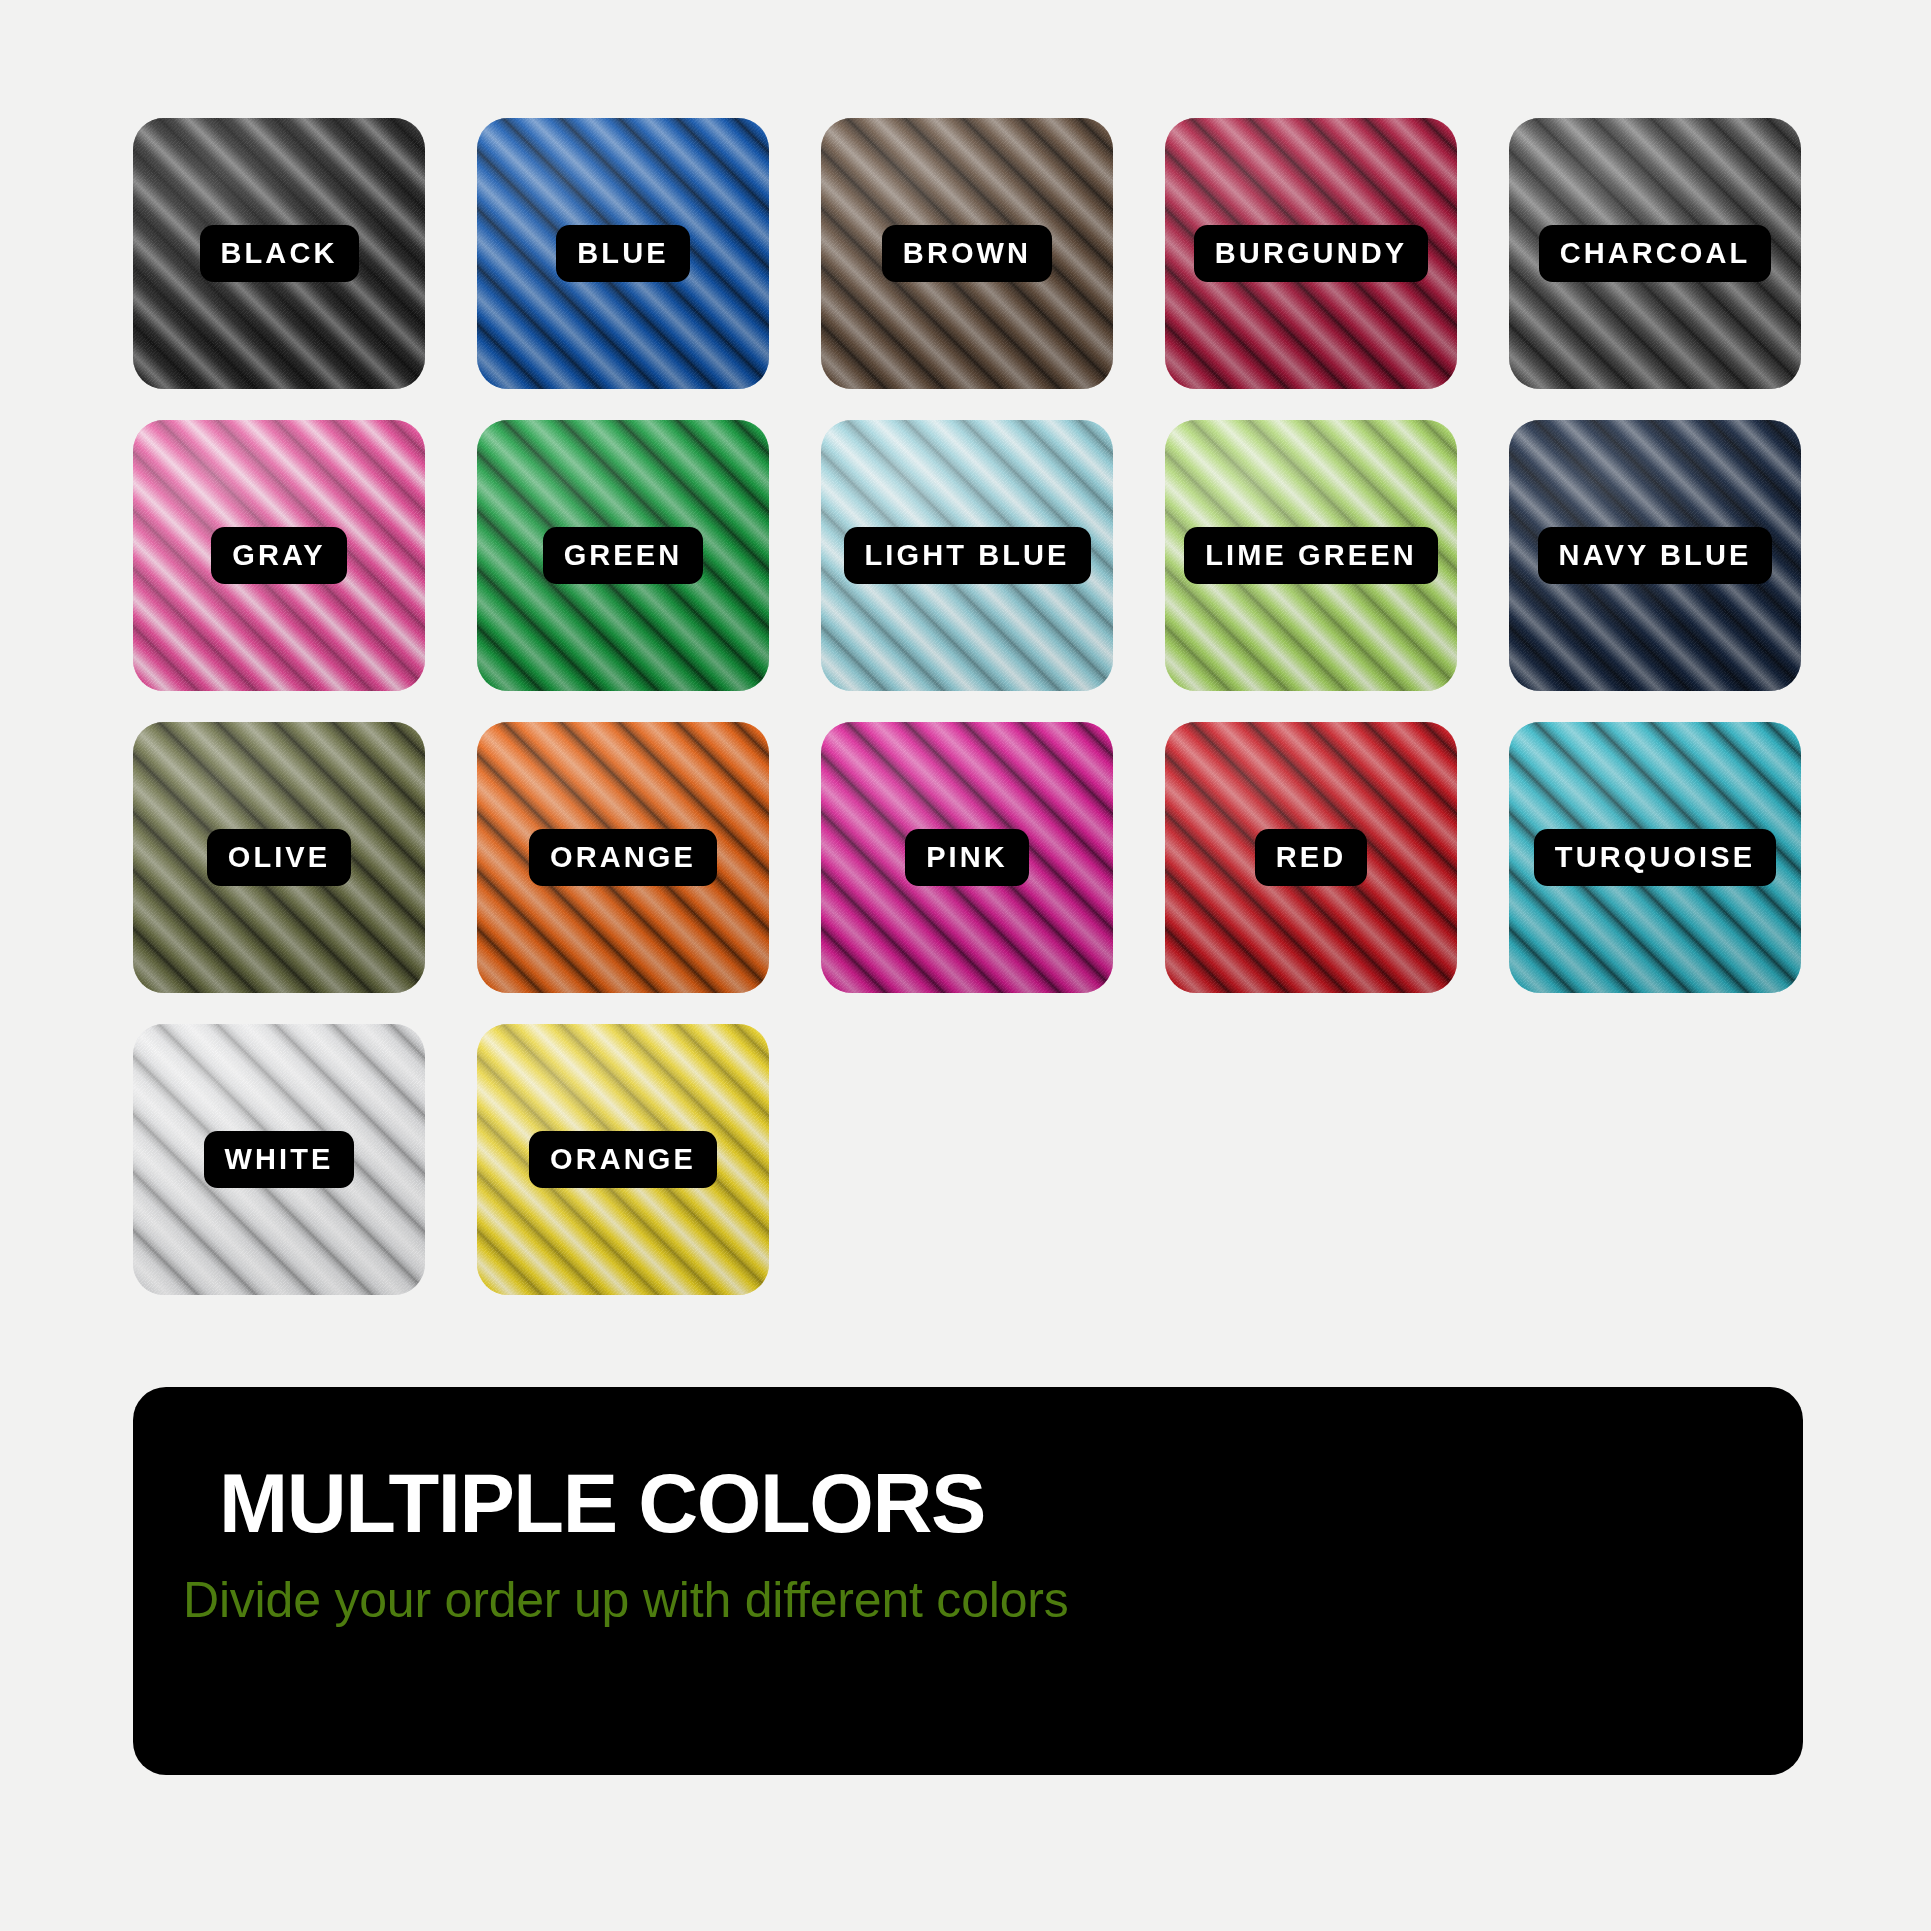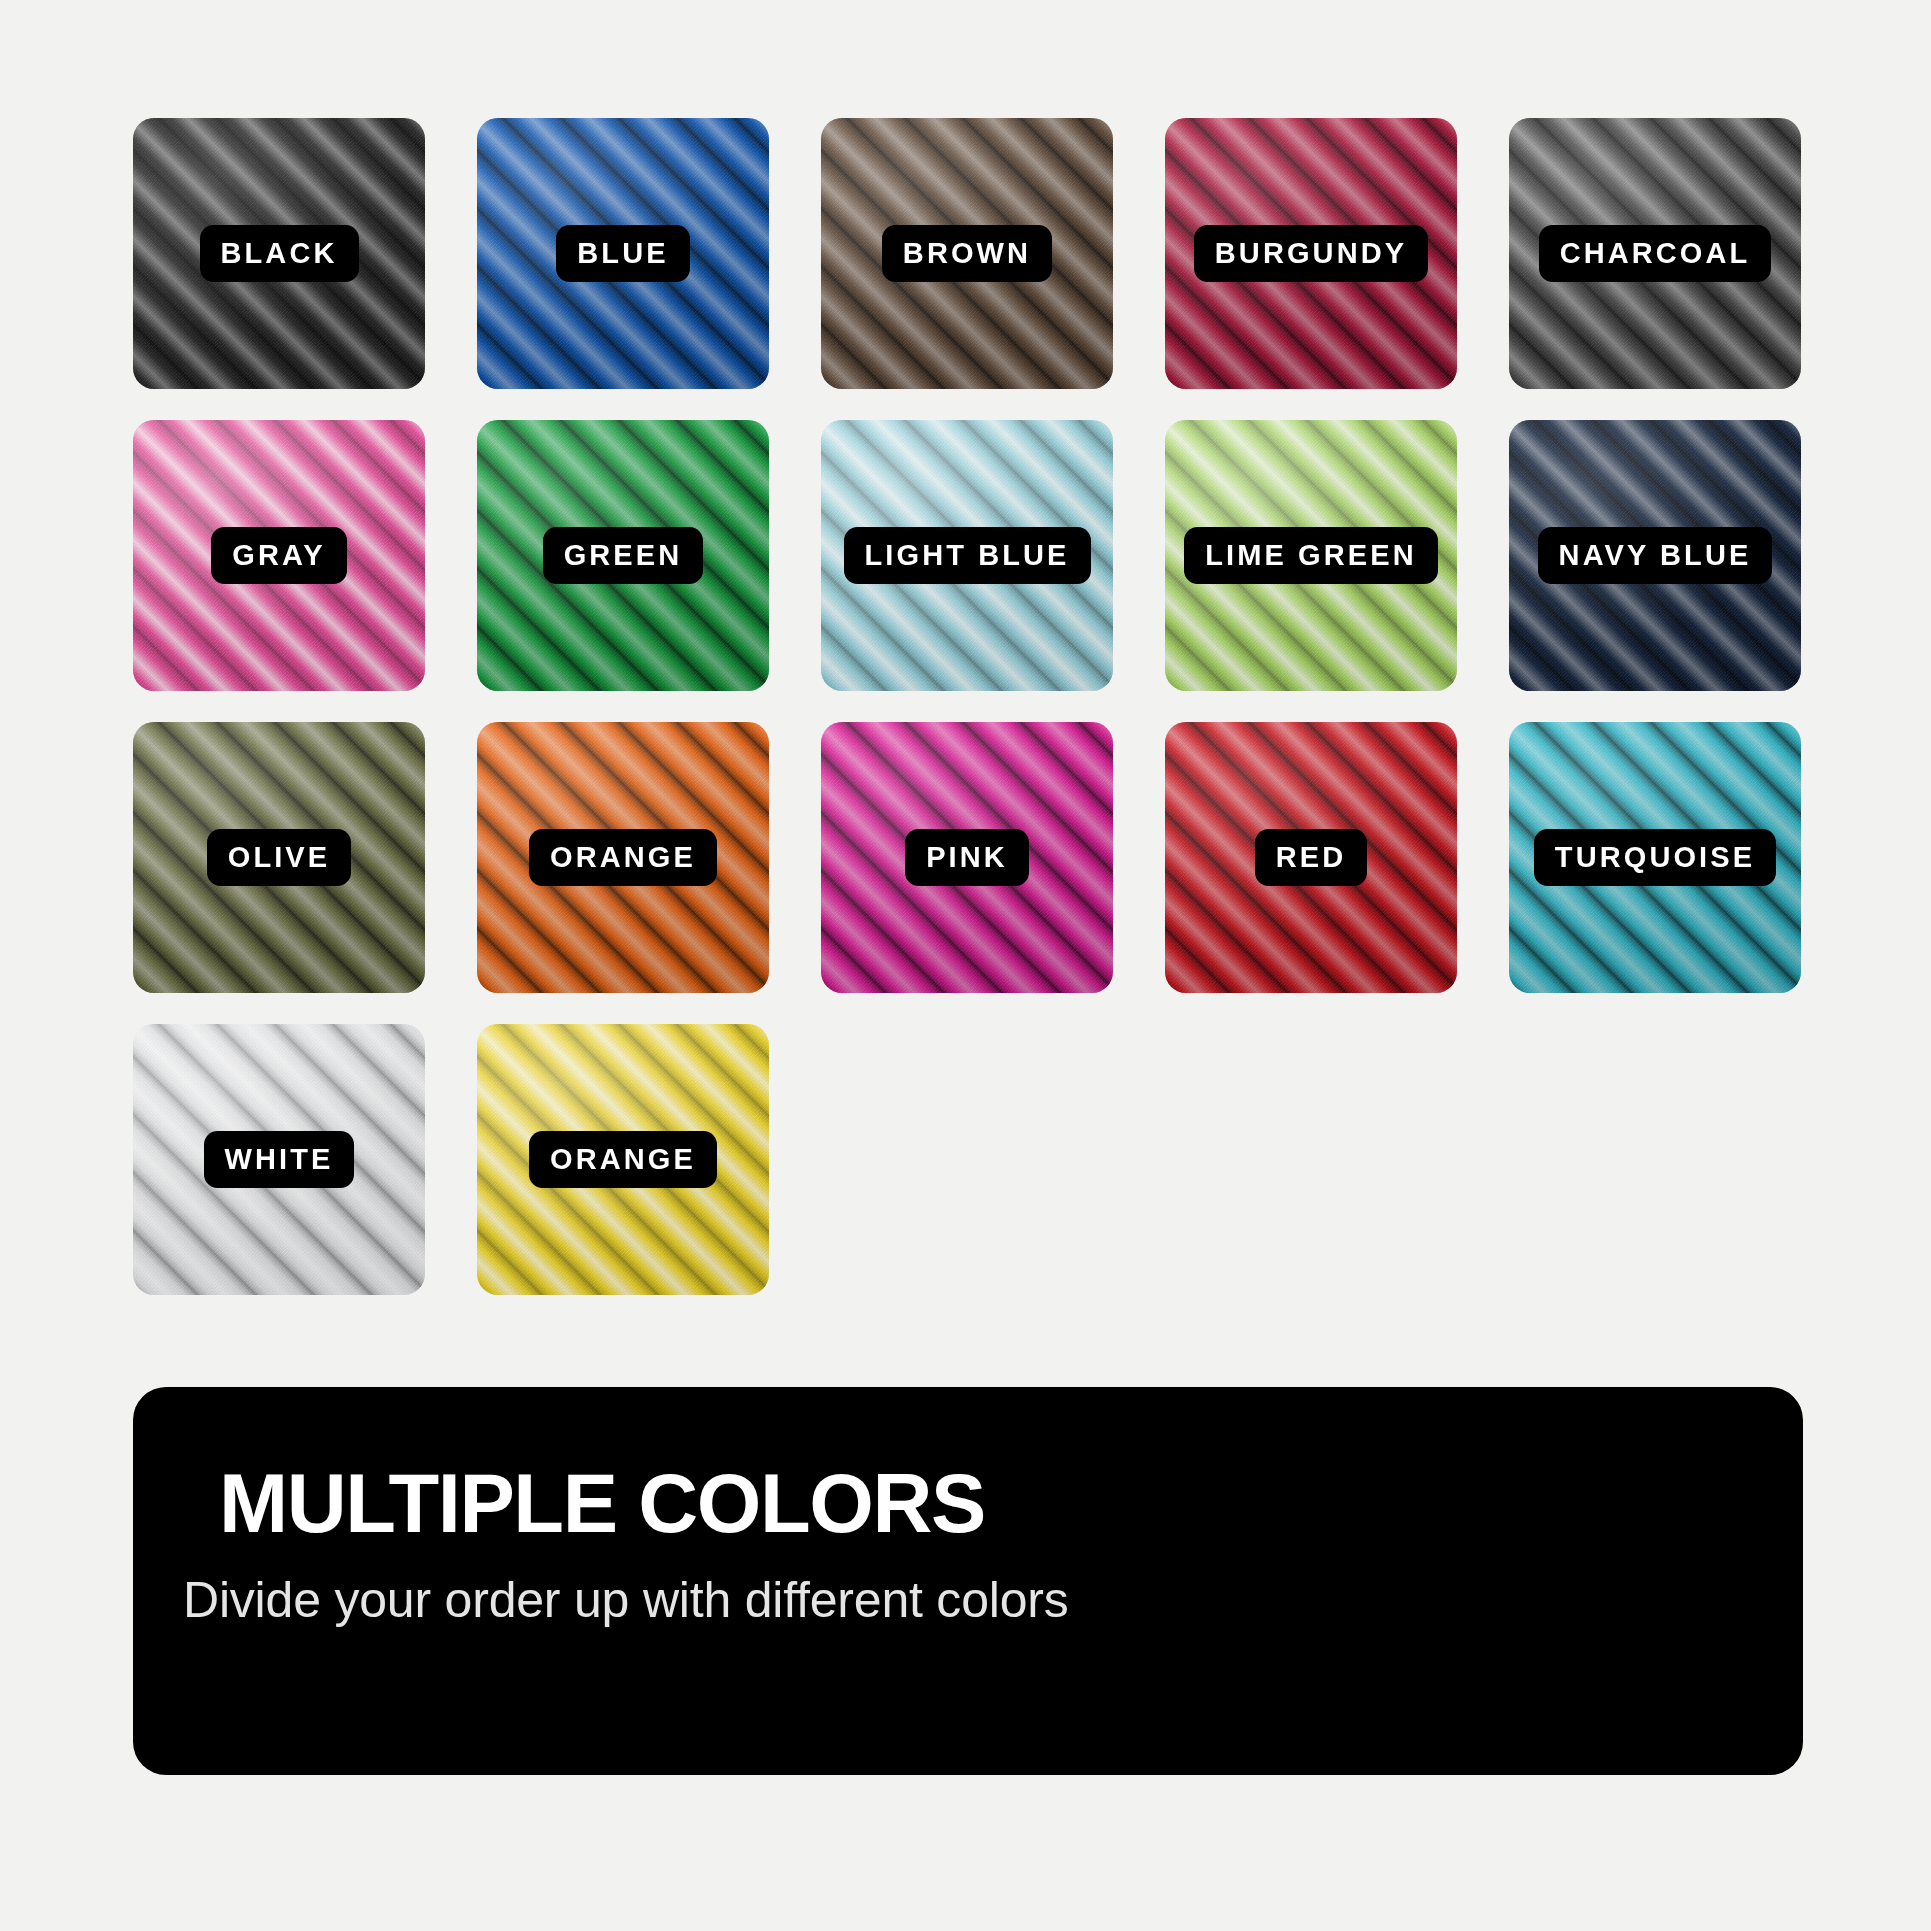--- a/index.html
+++ b/index.html
@@ -29,21 +29,21 @@
     grid-template-columns: repeat(5, 292px);
     grid-auto-rows: 271px;
     column-gap: 52px;
     row-gap: 31px;
   }
 
   .swatch {
     position: relative;
     width: 292px;
     height: 271px;
-    border-radius: 21px;
+    border-radius: 31px;
     overflow: hidden;
     display: flex;
     align-items: center;
     justify-content: center;
     background-color: #888;
   }
 
   
   .swatch .tex {
     position: absolute;
@@ -144,21 +144,21 @@
     font-size: 83px;
     font-weight: 700;
     letter-spacing: -1.4px;
     line-height: 1.0;
     font-family: "Liberation Sans", sans-serif;
     margin-left: 36px;
   }
 
   .banner-sub {
     margin-top: 27px;
-    color: #e5e5e5;
+    color: #4d7c0f;
     font-size: 50px;
     font-weight: 400;
     letter-spacing: -0.2px;
     line-height: 1.15;
     font-family: "Liberation Sans", sans-serif;
   }
 </style>
 </head>
 <body>
 

